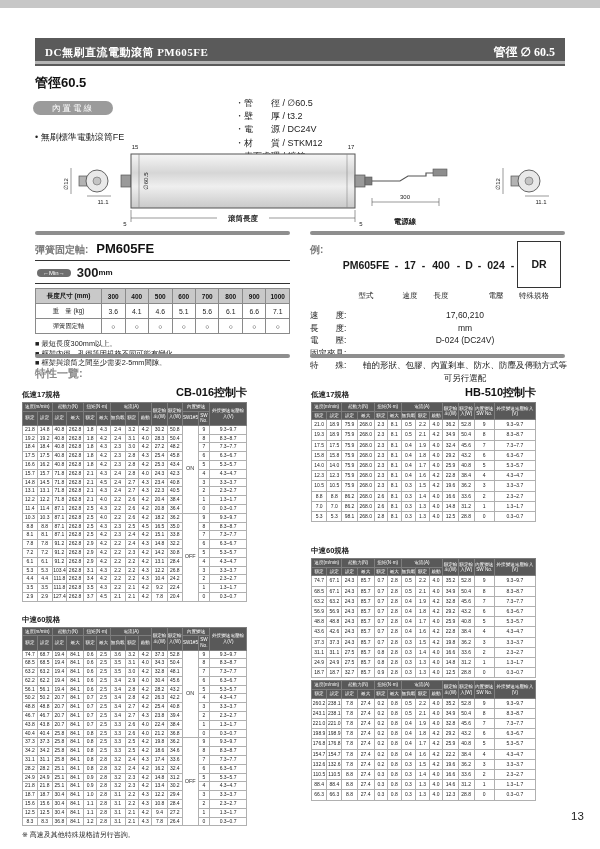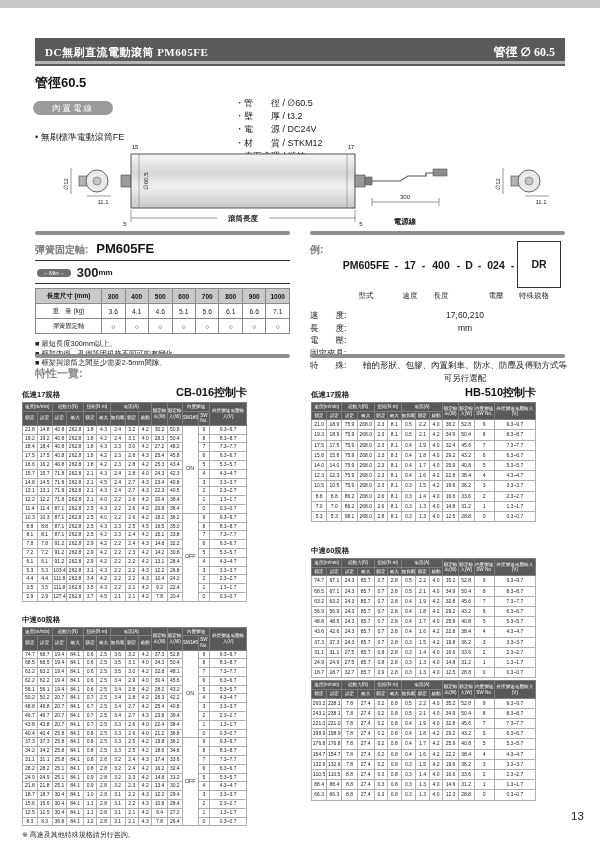--- a/index.html
+++ b/index.html
@@ -251,20 +251,21 @@
     <div class="exrow">
         <span class="lb">速　　度:</span>
         <span class="vl">17,60,210</span>
       </div>
     <div class="exrow">
         <span class="lb">長　　度:</span>
         <span class="vl">mm</span>
       </div>
     <div class="exrow">
         <span class="lb">電　　壓:</span>
+        <span class="vl">D-024 (DC24V)</span>
       </div>
     <div class="exrow">
         <span class="lb">固定夾具:</span>
       </div>
     <div class="exrow">
         <span class="lb">特　　殊:</span>
         <span class="vl">軸的形狀、包膠、內置剎車、防水、防塵及傳動方式等可另行選配</span>
       </div>
   </div>
 </div>

